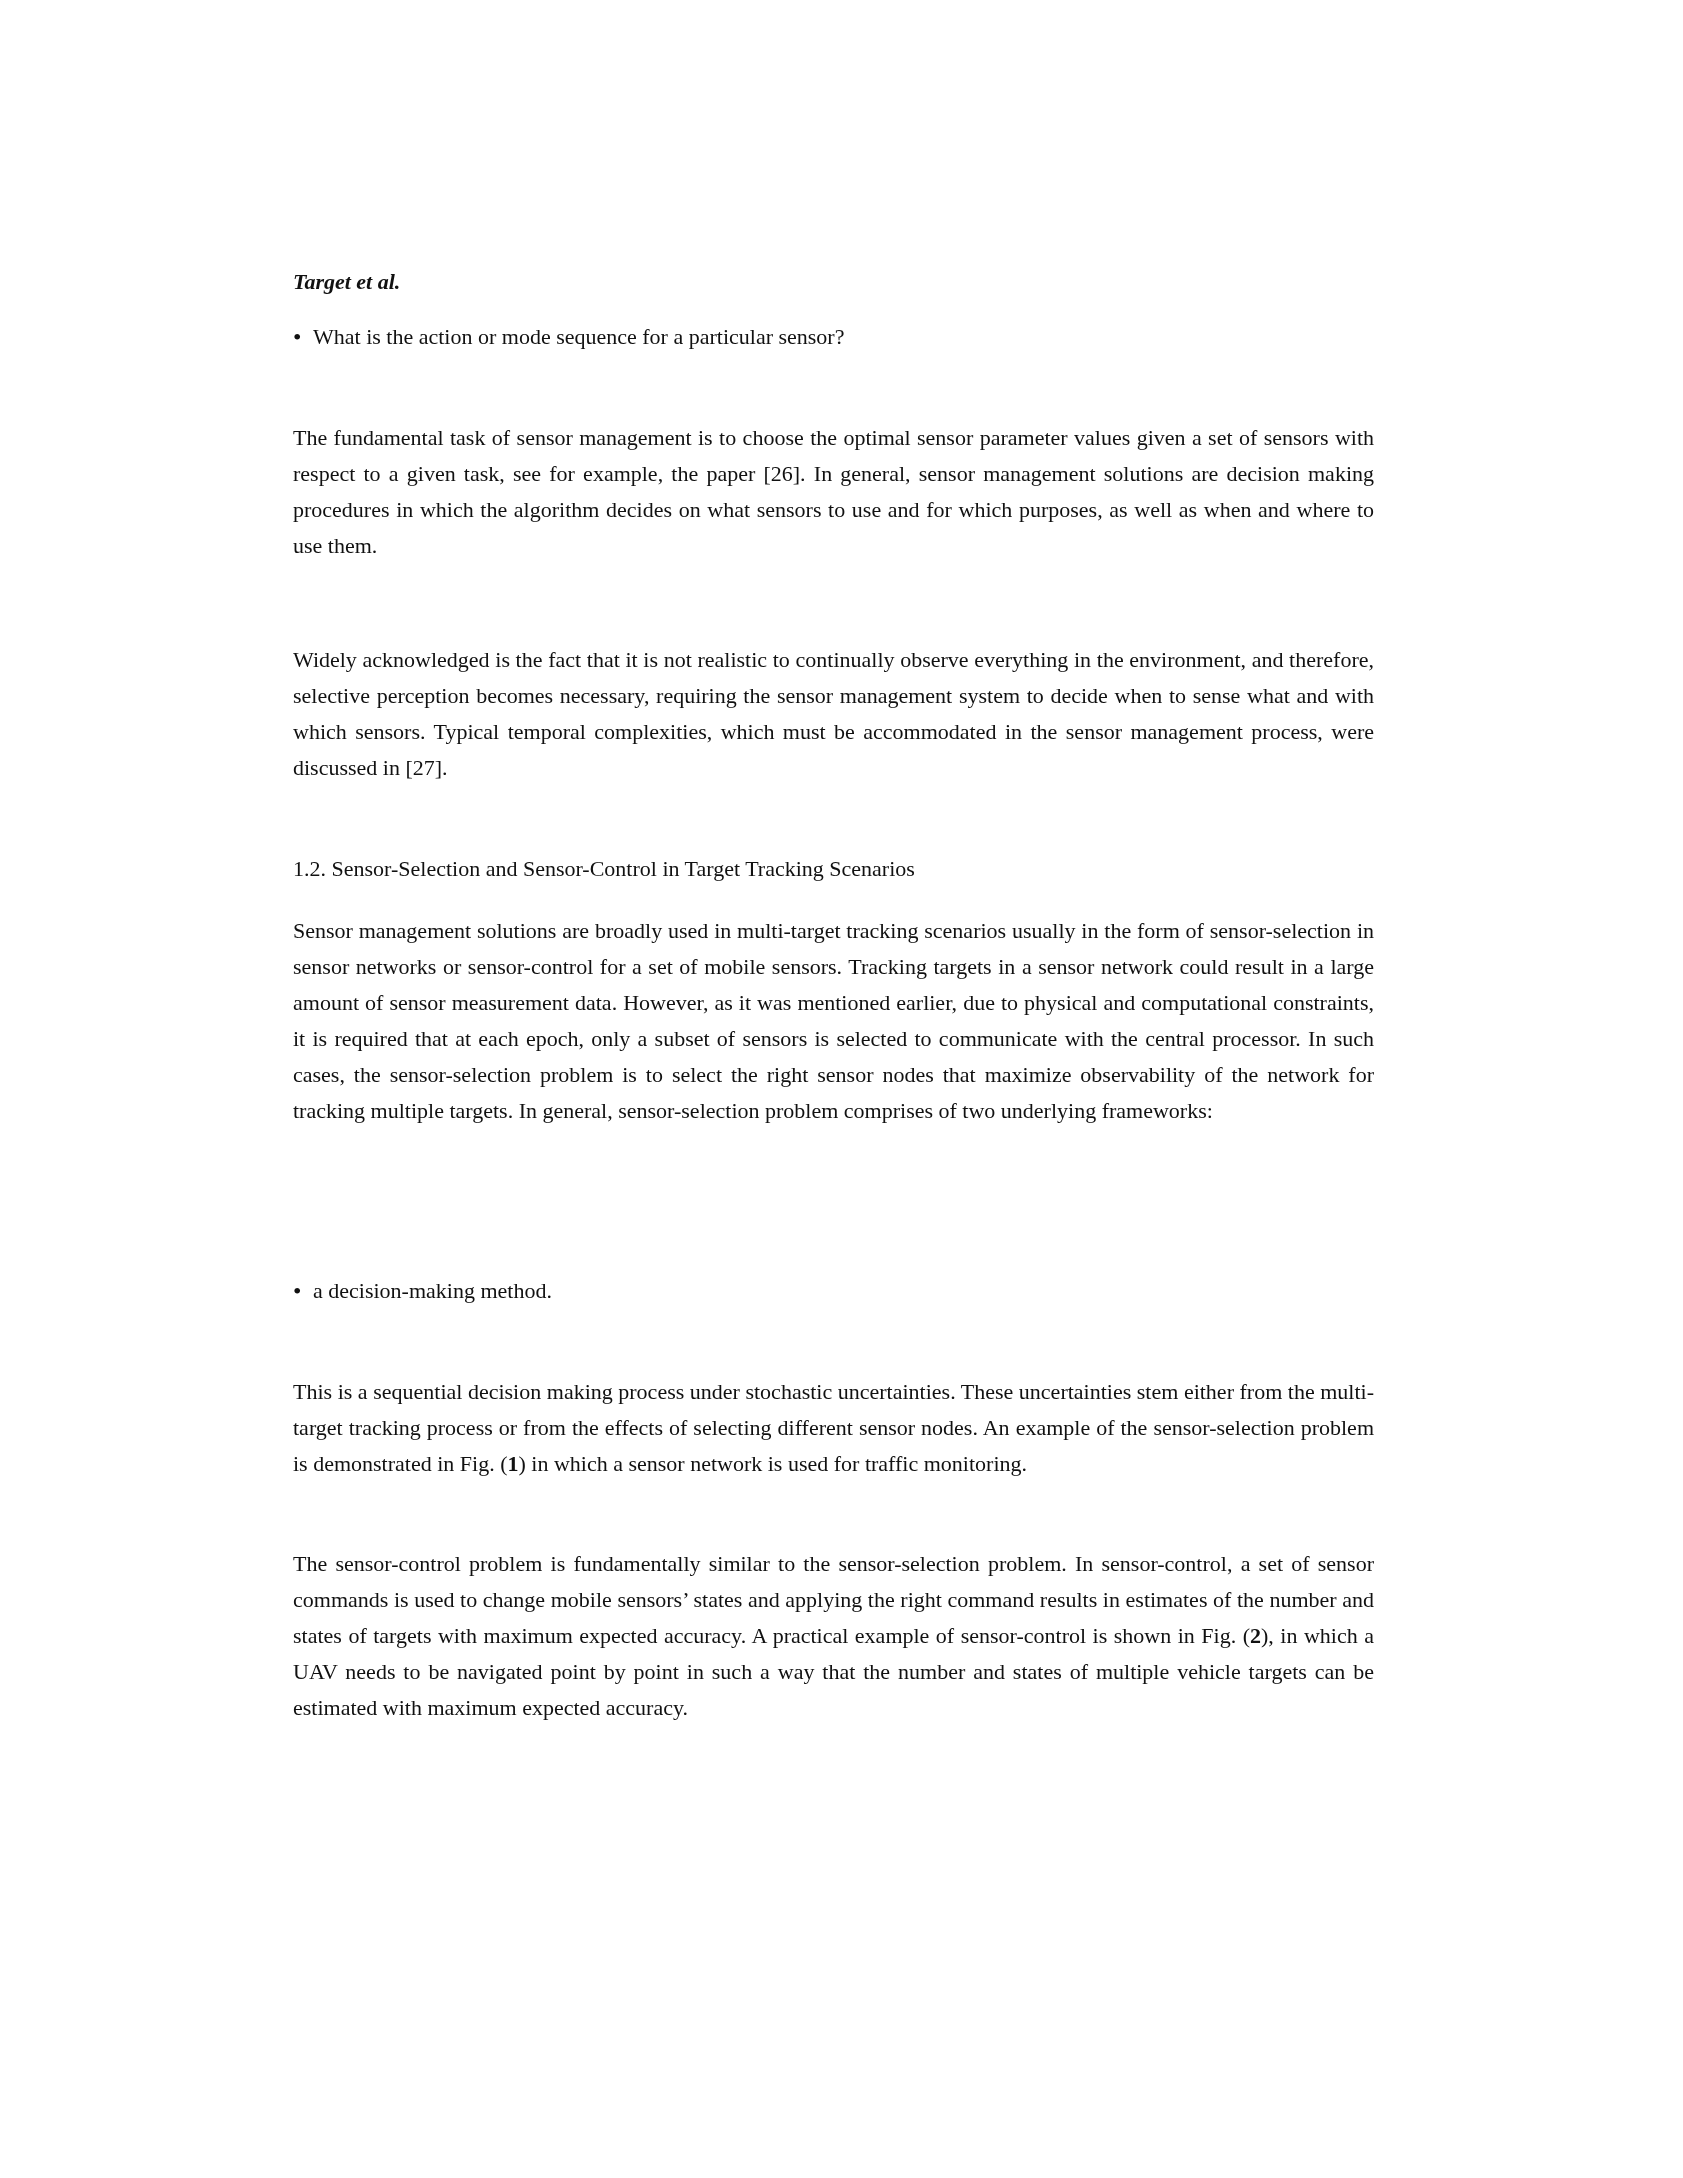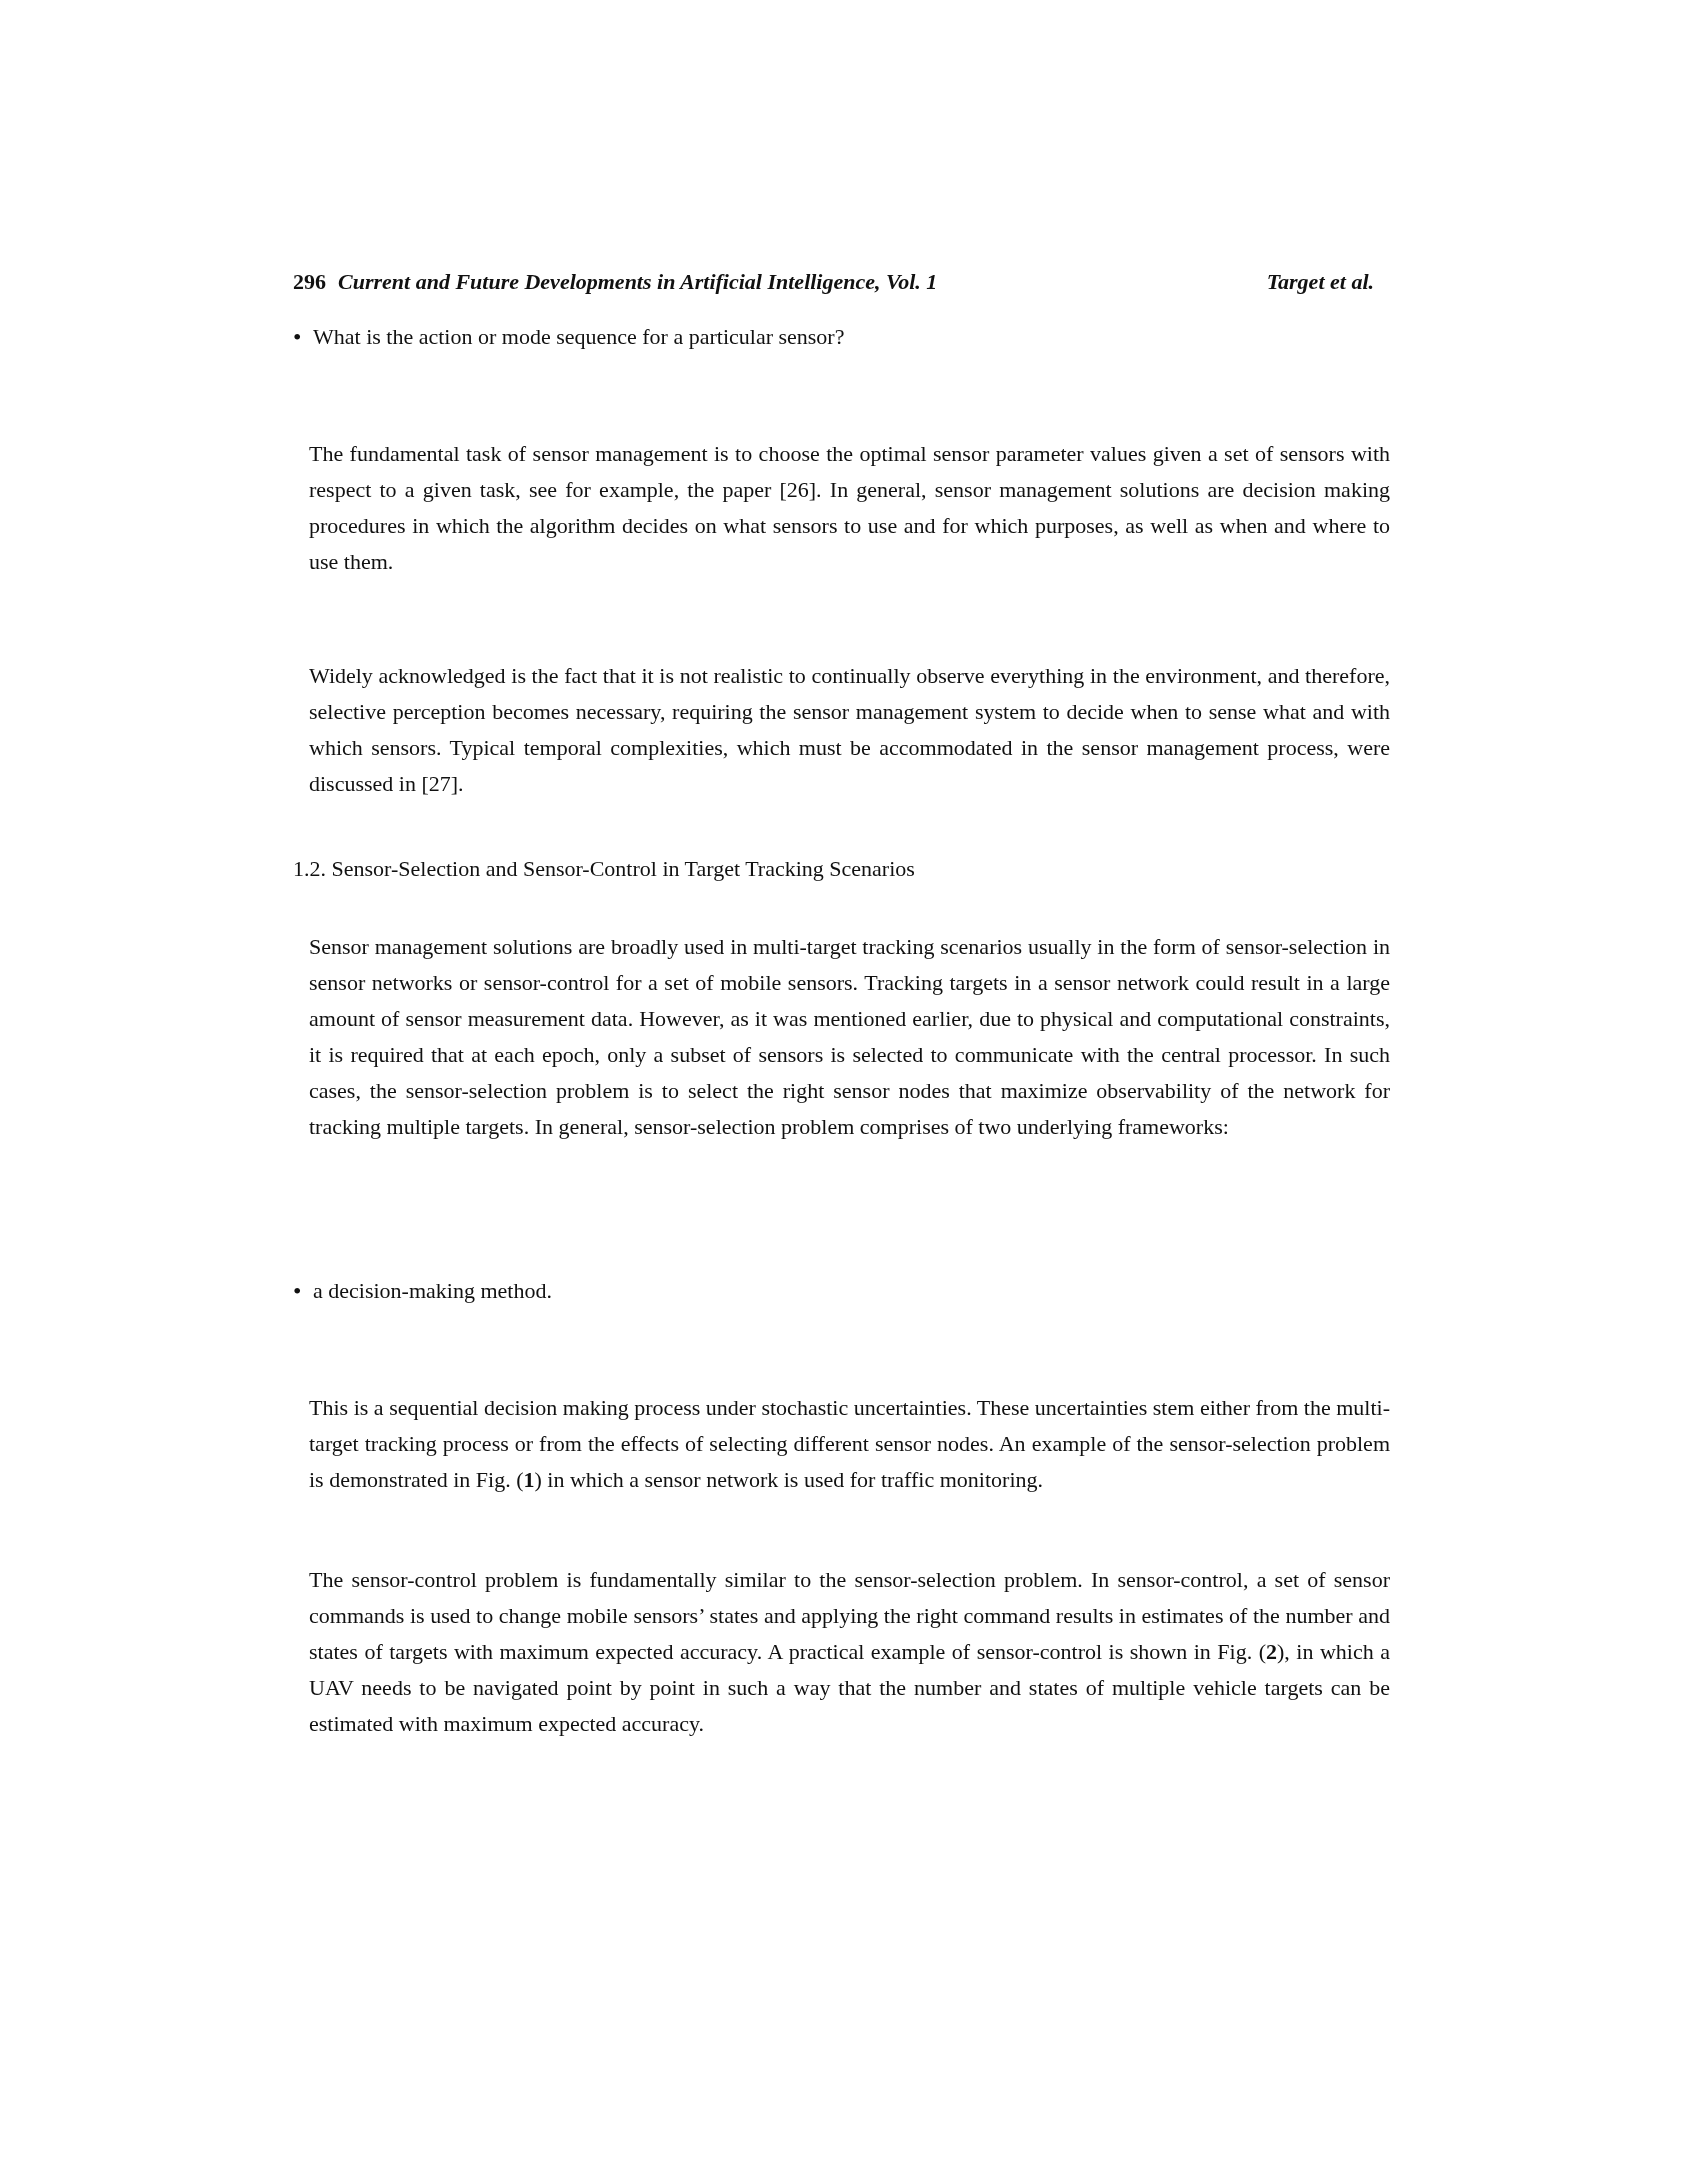--- a/index.html
+++ b/index.html
@@ -7,32 +7,29 @@
   .page { position:absolute; left:293px; top:0; width:1081px; font-family:"Liberation Serif", "DejaVu Serif", serif; }
   .header { position:absolute; top:269px; left:0; width:1081px; font-size:22px; font-style:italic; display:flex; justify-content:space-between; }
   .header .pnum { font-style:normal; font-weight:bold; margin-right:12px; }
   .header .journal { font-weight:bold; }
   .header .authors { font-weight:bold; }
   .block { position:absolute; left:0; width:1081px; font-size:22px; line-height:36px; text-align:justify; }
   .bullets { list-style:none; margin:0; padding:0; }
   .bullets li { position:relative; padding-left:20px; }
   .bullets li::before { content:"\2022"; position:absolute; left:0; top:0; font-size:24px; }
   h2 { margin:0; font-size:29px; font-weight:normal; line-height:36px; }
-  p { margin:16px; }
+  p { margin:0; }
   b.ref { font-weight:bold; }
 </style>
 </head>
 <body>
 
 <div class="page">
 
   <div class="header">
-    <div>
-      <span class="pnum">296</span><span class="journal">Current and Future Developments in Artificial Intelligence, Vol. 1</span>
-    </div>
     <div class="authors">Target et al.</div>
   </div>
 
   <ul class="bullets block" style="top:319px;">
     <li>What is the action or mode sequence for a particular sensor?</li>
   </ul>
 
   <p class="block" style="top:420px;">The fundamental task of sensor management is to choose the optimal sensor parameter values given a set of sensors with respect to a given task, see for example, the paper [26]. In general, sensor management solutions are decision making procedures in which the algorithm decides on what sensors to use and for which purposes, as well as when and where to use them.</p>
 
   <p class="block" style="top:642px;">Widely acknowledged is the fact that it is not realistic to continually observe everything in the environment, and therefore, selective perception becomes necessary, requiring the sensor management system to decide when to sense what and with which sensors. Typical temporal complexities, which must be accommodated in the sensor management process, were discussed in [27].</p>

